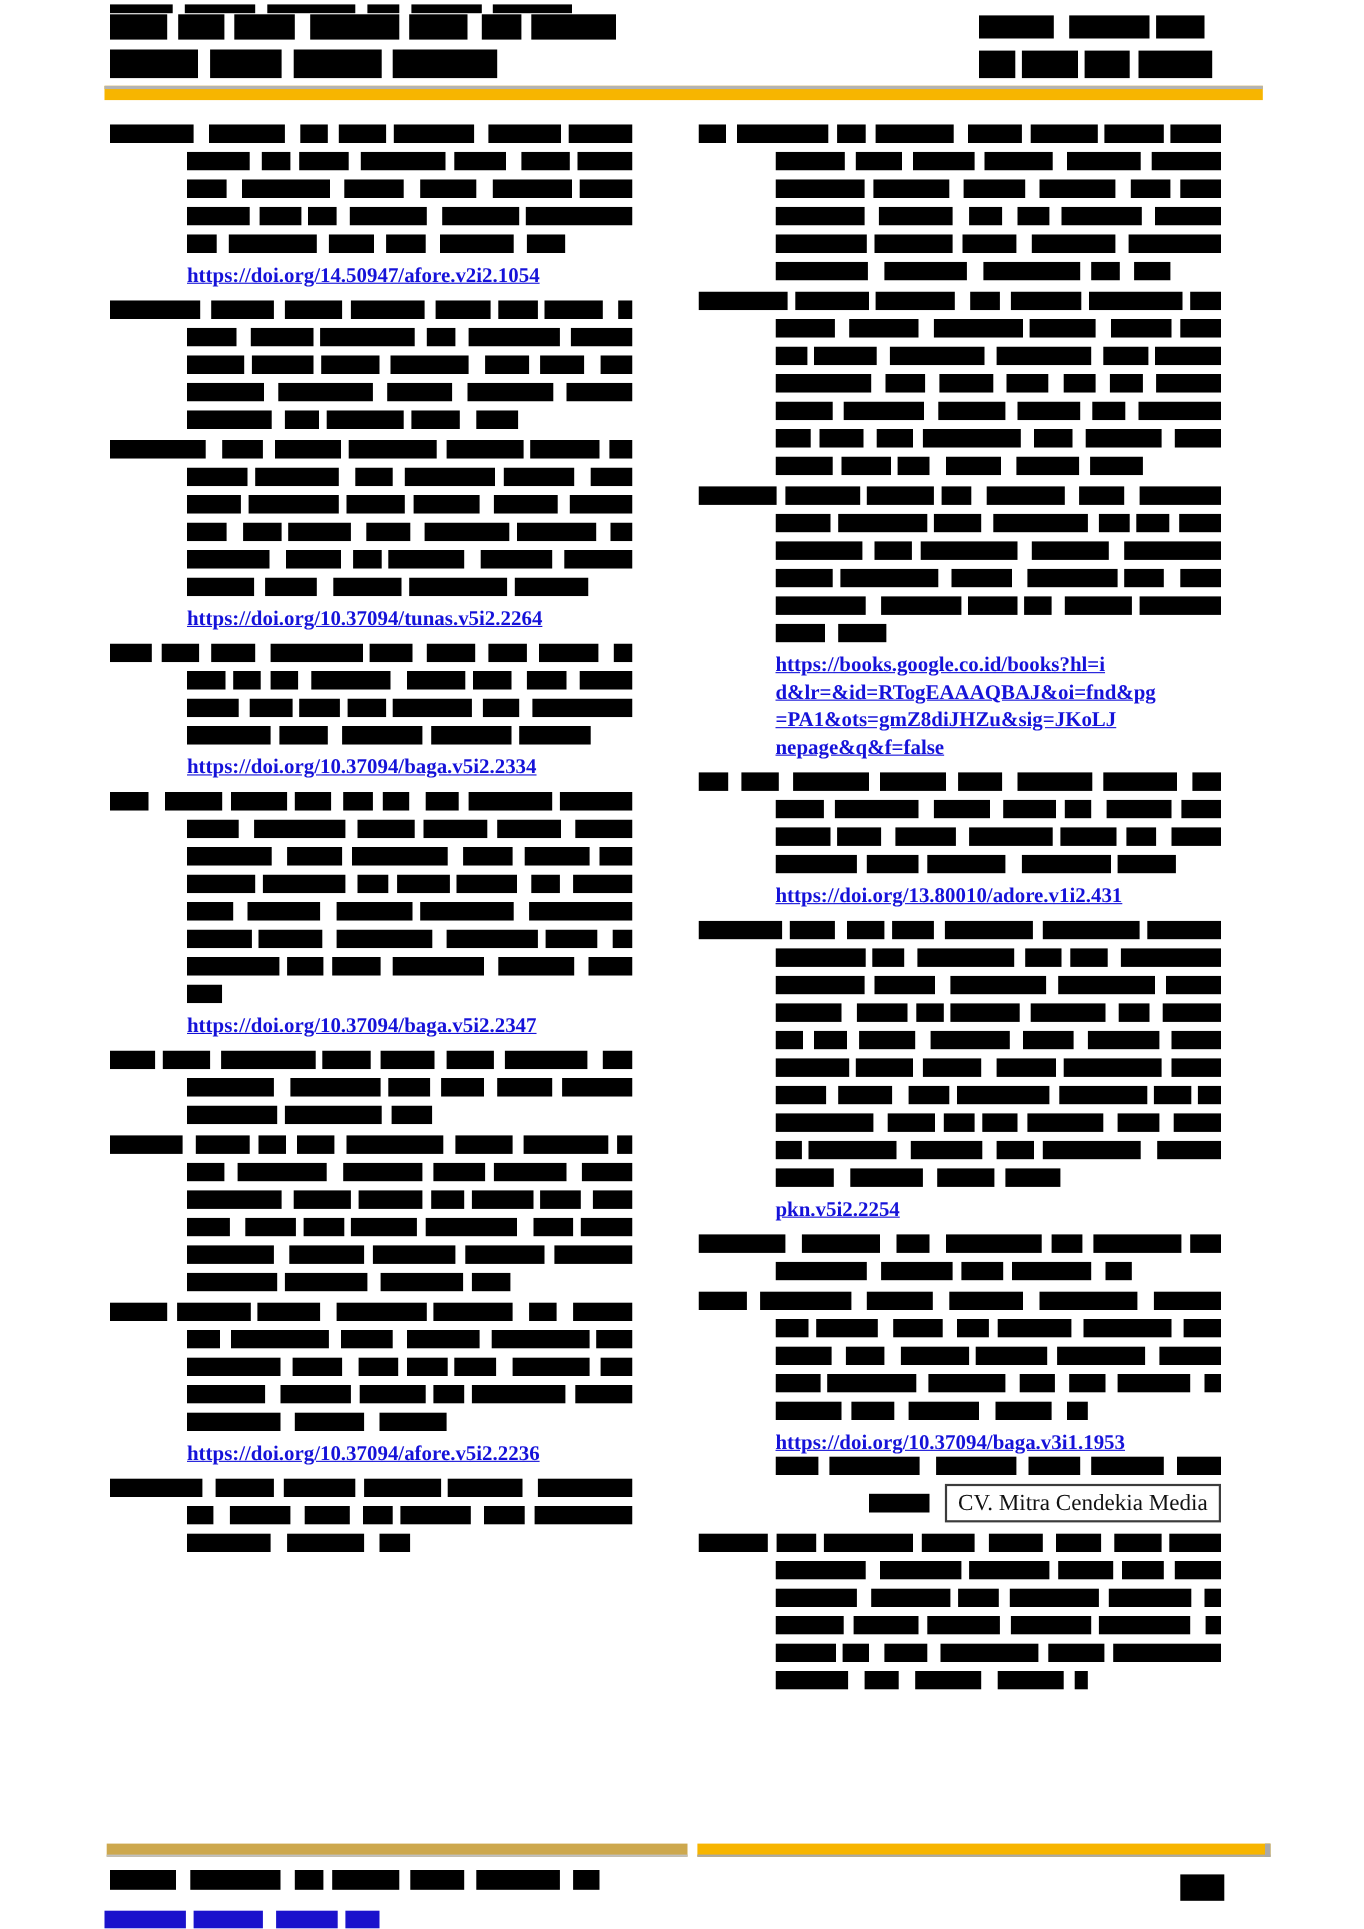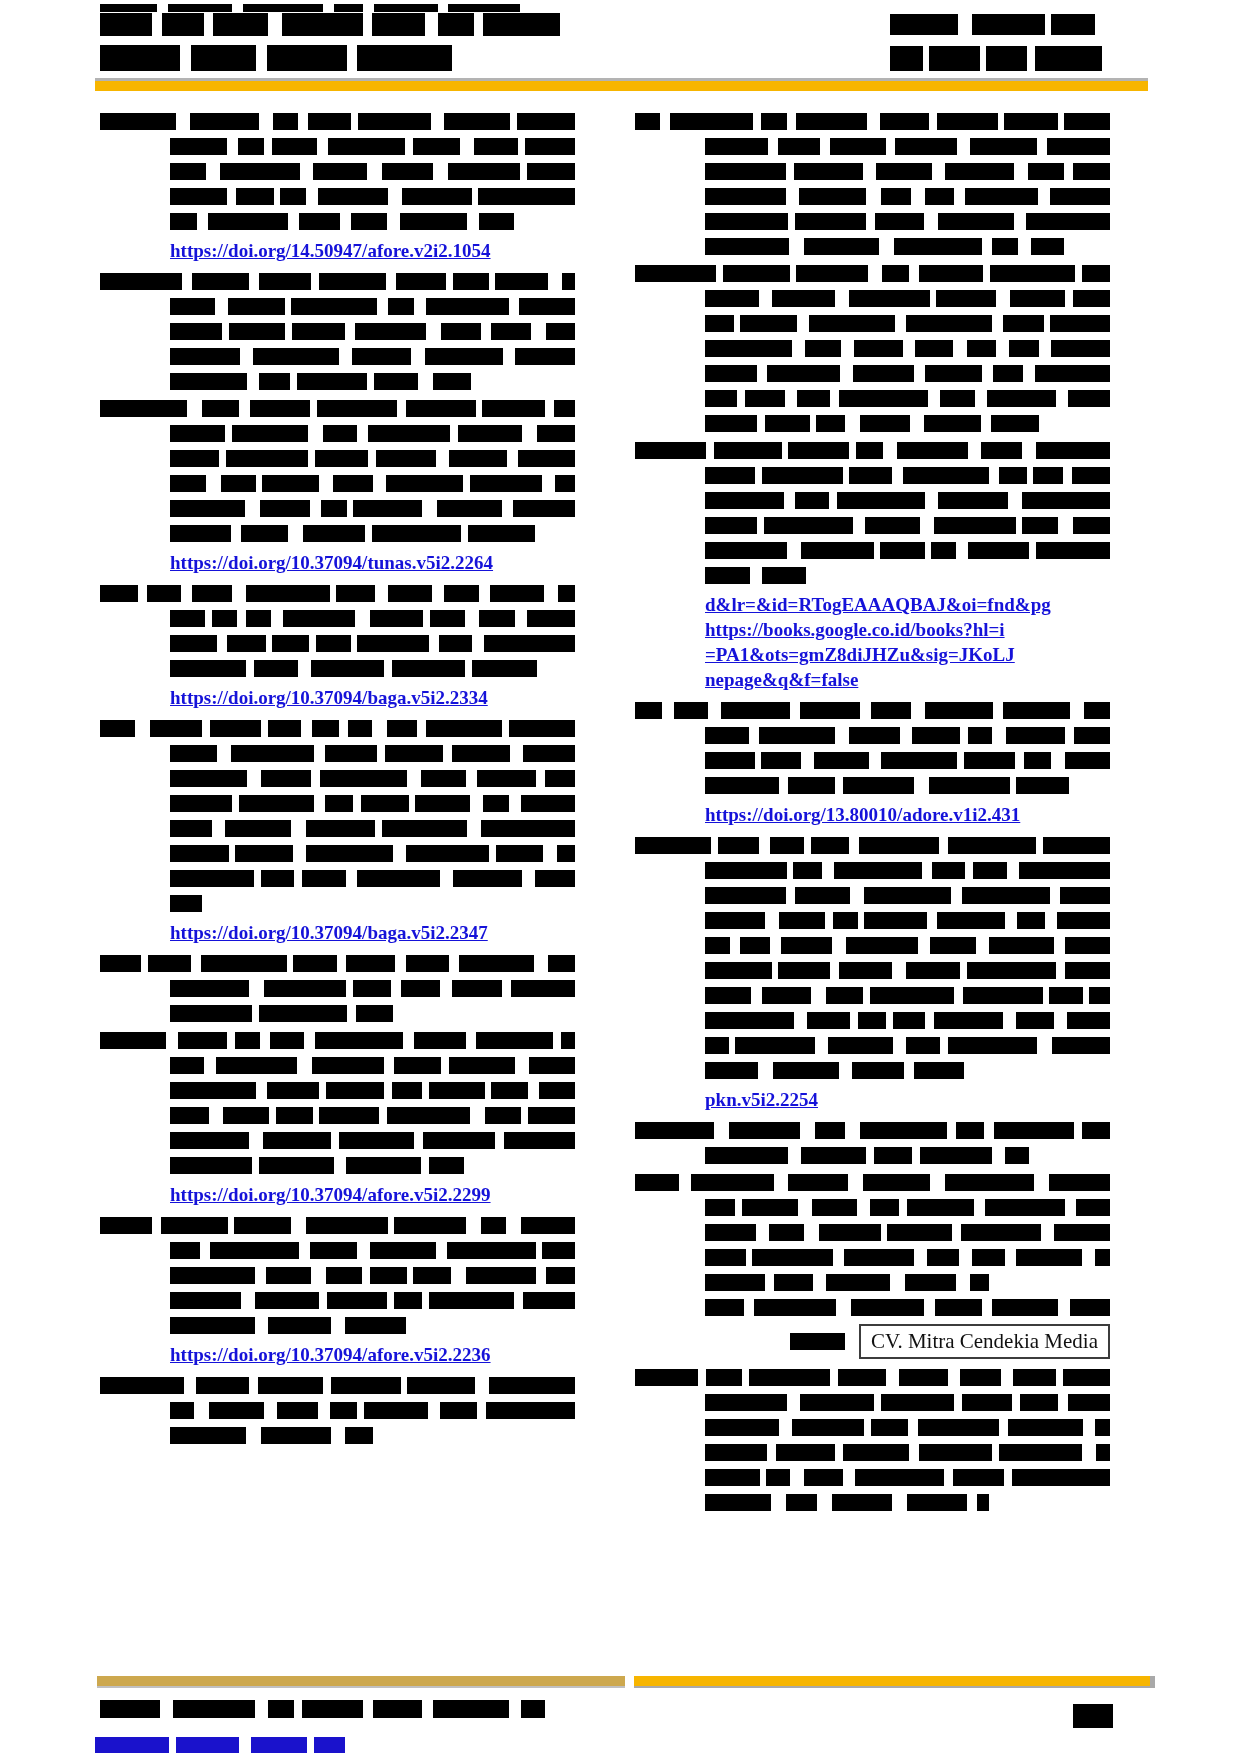--- a/index.html
+++ b/index.html
@@ -97,21 +97,20 @@
           <div class="rl" style="width: 405px;"><span class="rw" style="margin-left: 0px; width: 79px;"></span><span class="rw" style="margin-left: 15px; width: 82px;"></span><span class="rw" style="margin-left: 7px; width: 38px;"></span><span class="rw" style="margin-left: 10px; width: 39px;"></span><span class="rw" style="margin-left: 12px; width: 50px;"></span><span class="rw" style="margin-left: 9px; width: 64px;"></span></div>
           <div class="rl" style="width: 223px;"><span class="rw" style="margin-left: 0px; width: 82px;"></span><span class="rw" style="margin-left: 7px; width: 88px;"></span><span class="rw" style="margin-left: 9px; width: 37px;"></span></div>
         </div>
         <div class="entry">
           <div class="rl first" style="width: 475px;"><span class="rw" style="margin-left: 0px; width: 66px;"></span><span class="rw" style="margin-left: 12px; width: 49px;"></span><span class="rw" style="margin-left: 8px; width: 25px;"></span><span class="rw" style="margin-left: 10px; width: 34px;"></span><span class="rw" style="margin-left: 11px; width: 88px;"></span><span class="rw" style="margin-left: 11px; width: 52px;"></span><span class="rw" style="margin-left: 10px; width: 77px;"></span><span class="rw" style="margin-left: 8px; width: 14px;"></span></div>
           <div class="rl" style="width: 405px;"><span class="rw" style="margin-left: 0px; width: 34px;"></span><span class="rw" style="margin-left: 12px; width: 81px;"></span><span class="rw" style="margin-left: 15px; width: 72px;"></span><span class="rw" style="margin-left: 10px; width: 47px;"></span><span class="rw" style="margin-left: 8px; width: 66px;"></span><span class="rw" style="margin-left: 14px; width: 46px;"></span></div>
           <div class="rl" style="width: 405px;"><span class="rw" style="margin-left: 0px; width: 86px;"></span><span class="rw" style="margin-left: 11px; width: 52px;"></span><span class="rw" style="margin-left: 7px; width: 58px;"></span><span class="rw" style="margin-left: 8px; width: 30px;"></span><span class="rw" style="margin-left: 7px; width: 56px;"></span><span class="rw" style="margin-left: 6px; width: 37px;"></span><span class="rw" style="margin-left: 11px; width: 36px;"></span></div>
           <div class="rl" style="width: 405px;"><span class="rw" style="margin-left: 0px; width: 39px;"></span><span class="rw" style="margin-left: 14px; width: 46px;"></span><span class="rw" style="margin-left: 7px; width: 37px;"></span><span class="rw" style="margin-left: 6px; width: 60px;"></span><span class="rw" style="margin-left: 8px; width: 83px;"></span><span class="rw" style="margin-left: 15px; width: 36px;"></span><span class="rw" style="margin-left: 7px; width: 47px;"></span></div>
           <div class="rl" style="width: 405px;"><span class="rw" style="margin-left: 0px; width: 79px;"></span><span class="rw" style="margin-left: 14px; width: 68px;"></span><span class="rw" style="margin-left: 8px; width: 75px;"></span><span class="rw" style="margin-left: 9px; width: 72px;"></span><span class="rw" style="margin-left: 9px; width: 71px;"></span></div>
           <div class="rl" style="width: 304px;"><span class="rw" style="margin-left: 0px; width: 82px;"></span><span class="rw" style="margin-left: 7px; width: 75px;"></span><span class="rw" style="margin-left: 12px; width: 75px;"></span><span class="rw" style="margin-left: 8px; width: 35px;"></span></div>
-          <a class="doi" href="#">https://doi.org/10.37094/afore.v5i2.2299</a>
         </div>
         <div class="entry">
           <div class="rl first" style="width: 475px;"><span class="rw" style="margin-left: 0px; width: 52px;"></span><span class="rw" style="margin-left: 9px; width: 67px;"></span><span class="rw" style="margin-left: 6px; width: 57px;"></span><span class="rw" style="margin-left: 15px; width: 82px;"></span><span class="rw" style="margin-left: 6px; width: 72px;"></span><span class="rw" style="margin-left: 15px; width: 25px;"></span><span class="rw" style="margin-left: 15px; width: 54px;"></span></div>
           <div class="rl" style="width: 405px;"><span class="rw" style="margin-left: 0px; width: 30px;"></span><span class="rw" style="margin-left: 10px; width: 89px;"></span><span class="rw" style="margin-left: 11px; width: 47px;"></span><span class="rw" style="margin-left: 13px; width: 66px;"></span><span class="rw" style="margin-left: 11px; width: 89px;"></span><span class="rw" style="margin-left: 6px; width: 33px;"></span></div>
           <div class="rl" style="width: 405px;"><span class="rw" style="margin-left: 0px; width: 85px;"></span><span class="rw" style="margin-left: 11px; width: 45px;"></span><span class="rw" style="margin-left: 15px; width: 36px;"></span><span class="rw" style="margin-left: 8px; width: 37px;"></span><span class="rw" style="margin-left: 6px; width: 38px;"></span><span class="rw" style="margin-left: 15px; width: 70px;"></span><span class="rw" style="margin-left: 10px; width: 29px;"></span></div>
           <div class="rl" style="width: 405px;"><span class="rw" style="margin-left: 0px; width: 71px;"></span><span class="rw" style="margin-left: 14px; width: 64px;"></span><span class="rw" style="margin-left: 8px; width: 60px;"></span><span class="rw" style="margin-left: 7px; width: 28px;"></span><span class="rw" style="margin-left: 7px; width: 85px;"></span><span class="rw" style="margin-left: 9px; width: 52px;"></span></div>
           <div class="rl" style="width: 243px;"><span class="rw" style="margin-left: 0px; width: 85px;"></span><span class="rw" style="margin-left: 13px; width: 63px;"></span><span class="rw" style="margin-left: 14px; width: 61px;"></span></div>
           <a class="doi" href="#">https://doi.org/10.37094/afore.v5i2.2236</a>
         </div>
         <div class="entry">
@@ -138,22 +137,22 @@
           <div class="rl" style="width: 405px;"><span class="rw" style="margin-left: 0px; width: 32px;"></span><span class="rw" style="margin-left: 8px; width: 40px;"></span><span class="rw" style="margin-left: 12px; width: 33px;"></span><span class="rw" style="margin-left: 9px; width: 89px;"></span><span class="rw" style="margin-left: 12px; width: 35px;"></span><span class="rw" style="margin-left: 12px; width: 69px;"></span><span class="rw" style="margin-left: 12px; width: 42px;"></span></div>
           <div class="rl" style="width: 344px;"><span class="rw" style="margin-left: 0px; width: 52px;"></span><span class="rw" style="margin-left: 8px; width: 45px;"></span><span class="rw" style="margin-left: 6px; width: 29px;"></span><span class="rw" style="margin-left: 15px; width: 50px;"></span><span class="rw" style="margin-left: 14px; width: 57px;"></span><span class="rw" style="margin-left: 10px; width: 48px;"></span></div>
         </div>
         <div class="entry">
           <div class="rl first" style="width: 475px;"><span class="rw" style="margin-left: 0px; width: 71px;"></span><span class="rw" style="margin-left: 8px; width: 68px;"></span><span class="rw" style="margin-left: 6px; width: 61px;"></span><span class="rw" style="margin-left: 7px; width: 27px;"></span><span class="rw" style="margin-left: 14px; width: 71px;"></span><span class="rw" style="margin-left: 13px; width: 41px;"></span><span class="rw" style="margin-left: 14px; width: 74px;"></span></div>
           <div class="rl" style="width: 405px;"><span class="rw" style="margin-left: 0px; width: 50px;"></span><span class="rw" style="margin-left: 7px; width: 81px;"></span><span class="rw" style="margin-left: 6px; width: 43px;"></span><span class="rw" style="margin-left: 11px; width: 86px;"></span><span class="rw" style="margin-left: 10px; width: 28px;"></span><span class="rw" style="margin-left: 6px; width: 30px;"></span><span class="rw" style="margin-left: 9px; width: 38px;"></span></div>
           <div class="rl" style="width: 405px;"><span class="rw" style="margin-left: 0px; width: 79px;"></span><span class="rw" style="margin-left: 11px; width: 34px;"></span><span class="rw" style="margin-left: 8px; width: 88px;"></span><span class="rw" style="margin-left: 13px; width: 70px;"></span><span class="rw" style="margin-left: 14px; width: 88px;"></span></div>
           <div class="rl" style="width: 405px;"><span class="rw" style="margin-left: 0px; width: 52px;"></span><span class="rw" style="margin-left: 7px; width: 89px;"></span><span class="rw" style="margin-left: 12px; width: 55px;"></span><span class="rw" style="margin-left: 14px; width: 82px;"></span><span class="rw" style="margin-left: 6px; width: 36px;"></span><span class="rw" style="margin-left: 15px; width: 37px;"></span></div>
           <div class="rl" style="width: 405px;"><span class="rw" style="margin-left: 0px; width: 82px;"></span><span class="rw" style="margin-left: 14px; width: 73px;"></span><span class="rw" style="margin-left: 6px; width: 45px;"></span><span class="rw" style="margin-left: 6px; width: 25px;"></span><span class="rw" style="margin-left: 12px; width: 61px;"></span><span class="rw" style="margin-left: 7px; width: 74px;"></span></div>
           <div class="rl" style="width: 101px;"><span class="rw" style="margin-left: 0px; width: 45px;"></span><span class="rw" style="margin-left: 12px; width: 44px;"></span></div>
+          <a class="doi" href="#">https://books.google.co.id/books?hl=i</a>
           <a class="doi" href="#">d&amp;lr=&amp;id=RTogEAAAQBAJ&amp;oi=fnd&amp;pg</a>
-          <a class="doi" href="#">https://books.google.co.id/books?hl=i</a>
           <a class="doi" href="#">=PA1&amp;ots=gmZ8diJHZu&amp;sig=JKoLJ</a>
           <a class="doi" href="#">nepage&amp;q&amp;f=false</a>
         </div>
         <div class="entry">
           <div class="rl first" style="width: 475px;"><span class="rw" style="margin-left: 0px; width: 27px;"></span><span class="rw" style="margin-left: 12px; width: 34px;"></span><span class="rw" style="margin-left: 13px; width: 69px;"></span><span class="rw" style="margin-left: 10px; width: 60px;"></span><span class="rw" style="margin-left: 11px; width: 40px;"></span><span class="rw" style="margin-left: 14px; width: 68px;"></span><span class="rw" style="margin-left: 10px; width: 67px;"></span><span class="rw" style="margin-left: 14px; width: 26px;"></span></div>
           <div class="rl" style="width: 405px;"><span class="rw" style="margin-left: 0px; width: 44px;"></span><span class="rw" style="margin-left: 10px; width: 76px;"></span><span class="rw" style="margin-left: 14px; width: 51px;"></span><span class="rw" style="margin-left: 12px; width: 48px;"></span><span class="rw" style="margin-left: 8px; width: 24px;"></span><span class="rw" style="margin-left: 14px; width: 59px;"></span><span class="rw" style="margin-left: 9px; width: 36px;"></span></div>
           <div class="rl" style="width: 405px;"><span class="rw" style="margin-left: 0px; width: 50px;"></span><span class="rw" style="margin-left: 6px; width: 40px;"></span><span class="rw" style="margin-left: 13px; width: 55px;"></span><span class="rw" style="margin-left: 12px; width: 76px;"></span><span class="rw" style="margin-left: 7px; width: 51px;"></span><span class="rw" style="margin-left: 9px; width: 27px;"></span><span class="rw" style="margin-left: 14px; width: 45px;"></span></div>
           <div class="rl" style="width: 365px;"><span class="rw" style="margin-left: 0px; width: 74px;"></span><span class="rw" style="margin-left: 9px; width: 47px;"></span><span class="rw" style="margin-left: 8px; width: 71px;"></span><span class="rw" style="margin-left: 15px; width: 81px;"></span><span class="rw" style="margin-left: 6px; width: 53px;"></span></div>
           <a class="doi" href="#">https://doi.org/13.80010/adore.v1i2.431</a>
         </div>
@@ -173,20 +172,21 @@
         <div class="entry">
           <div class="rl first" style="width: 475px;"><span class="rw" style="margin-left: 0px; width: 79px;"></span><span class="rw" style="margin-left: 15px; width: 71px;"></span><span class="rw" style="margin-left: 15px; width: 30px;"></span><span class="rw" style="margin-left: 15px; width: 87px;"></span><span class="rw" style="margin-left: 9px; width: 28px;"></span><span class="rw" style="margin-left: 10px; width: 80px;"></span><span class="rw" style="margin-left: 8px; width: 28px;"></span></div>
           <div class="rl" style="width: 324px;"><span class="rw" style="margin-left: 0px; width: 83px;"></span><span class="rw" style="margin-left: 13px; width: 65px;"></span><span class="rw" style="margin-left: 8px; width: 38px;"></span><span class="rw" style="margin-left: 8px; width: 72px;"></span><span class="rw" style="margin-left: 13px; width: 24px;"></span></div>
         </div>
         <div class="entry">
           <div class="rl first" style="width: 475px;"><span class="rw" style="margin-left: 0px; width: 44px;"></span><span class="rw" style="margin-left: 12px; width: 83px;"></span><span class="rw" style="margin-left: 14px; width: 60px;"></span><span class="rw" style="margin-left: 15px; width: 67px;"></span><span class="rw" style="margin-left: 15px; width: 89px;"></span><span class="rw" style="margin-left: 15px; width: 61px;"></span></div>
           <div class="rl" style="width: 405px;"><span class="rw" style="margin-left: 0px; width: 30px;"></span><span class="rw" style="margin-left: 7px; width: 56px;"></span><span class="rw" style="margin-left: 14px; width: 45px;"></span><span class="rw" style="margin-left: 13px; width: 29px;"></span><span class="rw" style="margin-left: 8px; width: 67px;"></span><span class="rw" style="margin-left: 11px; width: 80px;"></span><span class="rw" style="margin-left: 11px; width: 34px;"></span></div>
           <div class="rl" style="width: 405px;"><span class="rw" style="margin-left: 0px; width: 51px;"></span><span class="rw" style="margin-left: 13px; width: 35px;"></span><span class="rw" style="margin-left: 15px; width: 62px;"></span><span class="rw" style="margin-left: 6px; width: 65px;"></span><span class="rw" style="margin-left: 9px; width: 80px;"></span><span class="rw" style="margin-left: 13px; width: 56px;"></span></div>
           <div class="rl" style="width: 405px;"><span class="rw" style="margin-left: 0px; width: 41px;"></span><span class="rw" style="margin-left: 6px; width: 81px;"></span><span class="rw" style="margin-left: 11px; width: 70px;"></span><span class="rw" style="margin-left: 13px; width: 32px;"></span><span class="rw" style="margin-left: 13px; width: 33px;"></span><span class="rw" style="margin-left: 11px; width: 66px;"></span><span class="rw" style="margin-left: 13px; width: 15px;"></span></div>
           <div class="rl" style="width: 284px;"><span class="rw" style="margin-left: 0px; width: 60px;"></span><span class="rw" style="margin-left: 9px; width: 39px;"></span><span class="rw" style="margin-left: 13px; width: 64px;"></span><span class="rw" style="margin-left: 15px; width: 51px;"></span><span class="rw" style="margin-left: 14px; width: 19px;"></span></div>
+          <a class="doi" href="#">https://doi.org/10.37094/baga.v3i1.1953</a>
           <div class="rl" style="width: 405px;"><span class="rw" style="margin-left: 0px; width: 39px;"></span><span class="rw" style="margin-left: 10px; width: 82px;"></span><span class="rw" style="margin-left: 15px; width: 73px;"></span><span class="rw" style="margin-left: 11px; width: 47px;"></span><span class="rw" style="margin-left: 10px; width: 66px;"></span><span class="rw" style="margin-left: 12px; width: 40px;"></span></div>
           <div class="pub-row">
             <span class="pub-word"></span>
             <div class="pub-box">CV. Mitra Cendekia Media</div>
           </div>
         </div>
         <div class="entry">
           <div class="rl first" style="width: 475px;"><span class="rw" style="margin-left: 0px; width: 63px;"></span><span class="rw" style="margin-left: 8px; width: 36px;"></span><span class="rw" style="margin-left: 7px; width: 81px;"></span><span class="rw" style="margin-left: 8px; width: 48px;"></span><span class="rw" style="margin-left: 13px; width: 49px;"></span><span class="rw" style="margin-left: 12px; width: 41px;"></span><span class="rw" style="margin-left: 12px; width: 43px;"></span><span class="rw" style="margin-left: 7px; width: 47px;"></span></div>
           <div class="rl" style="width: 405px;"><span class="rw" style="margin-left: 0px; width: 82px;"></span><span class="rw" style="margin-left: 13px; width: 74px;"></span><span class="rw" style="margin-left: 7px; width: 73px;"></span><span class="rw" style="margin-left: 8px; width: 50px;"></span><span class="rw" style="margin-left: 8px; width: 38px;"></span><span class="rw" style="margin-left: 10px; width: 42px;"></span></div>
           <div class="rl" style="width: 405px;"><span class="rw" style="margin-left: 0px; width: 74px;"></span><span class="rw" style="margin-left: 13px; width: 72px;"></span><span class="rw" style="margin-left: 7px; width: 37px;"></span><span class="rw" style="margin-left: 10px; width: 81px;"></span><span class="rw" style="margin-left: 9px; width: 75px;"></span><span class="rw" style="margin-left: 12px; width: 15px;"></span></div>

